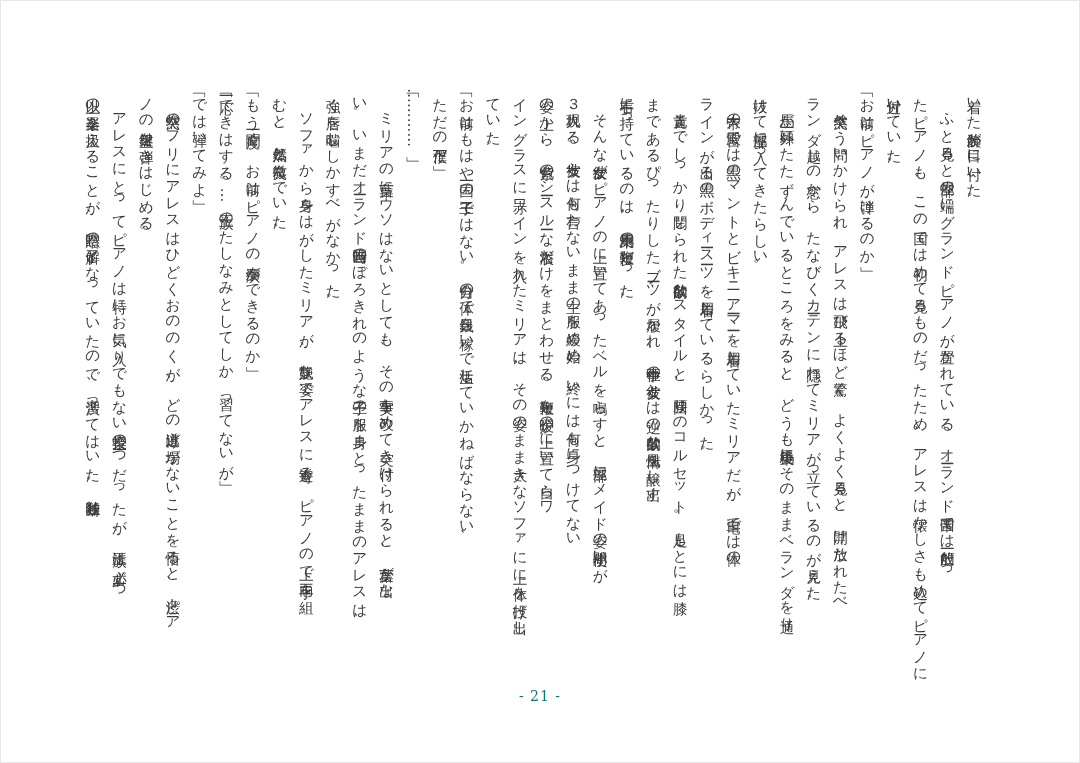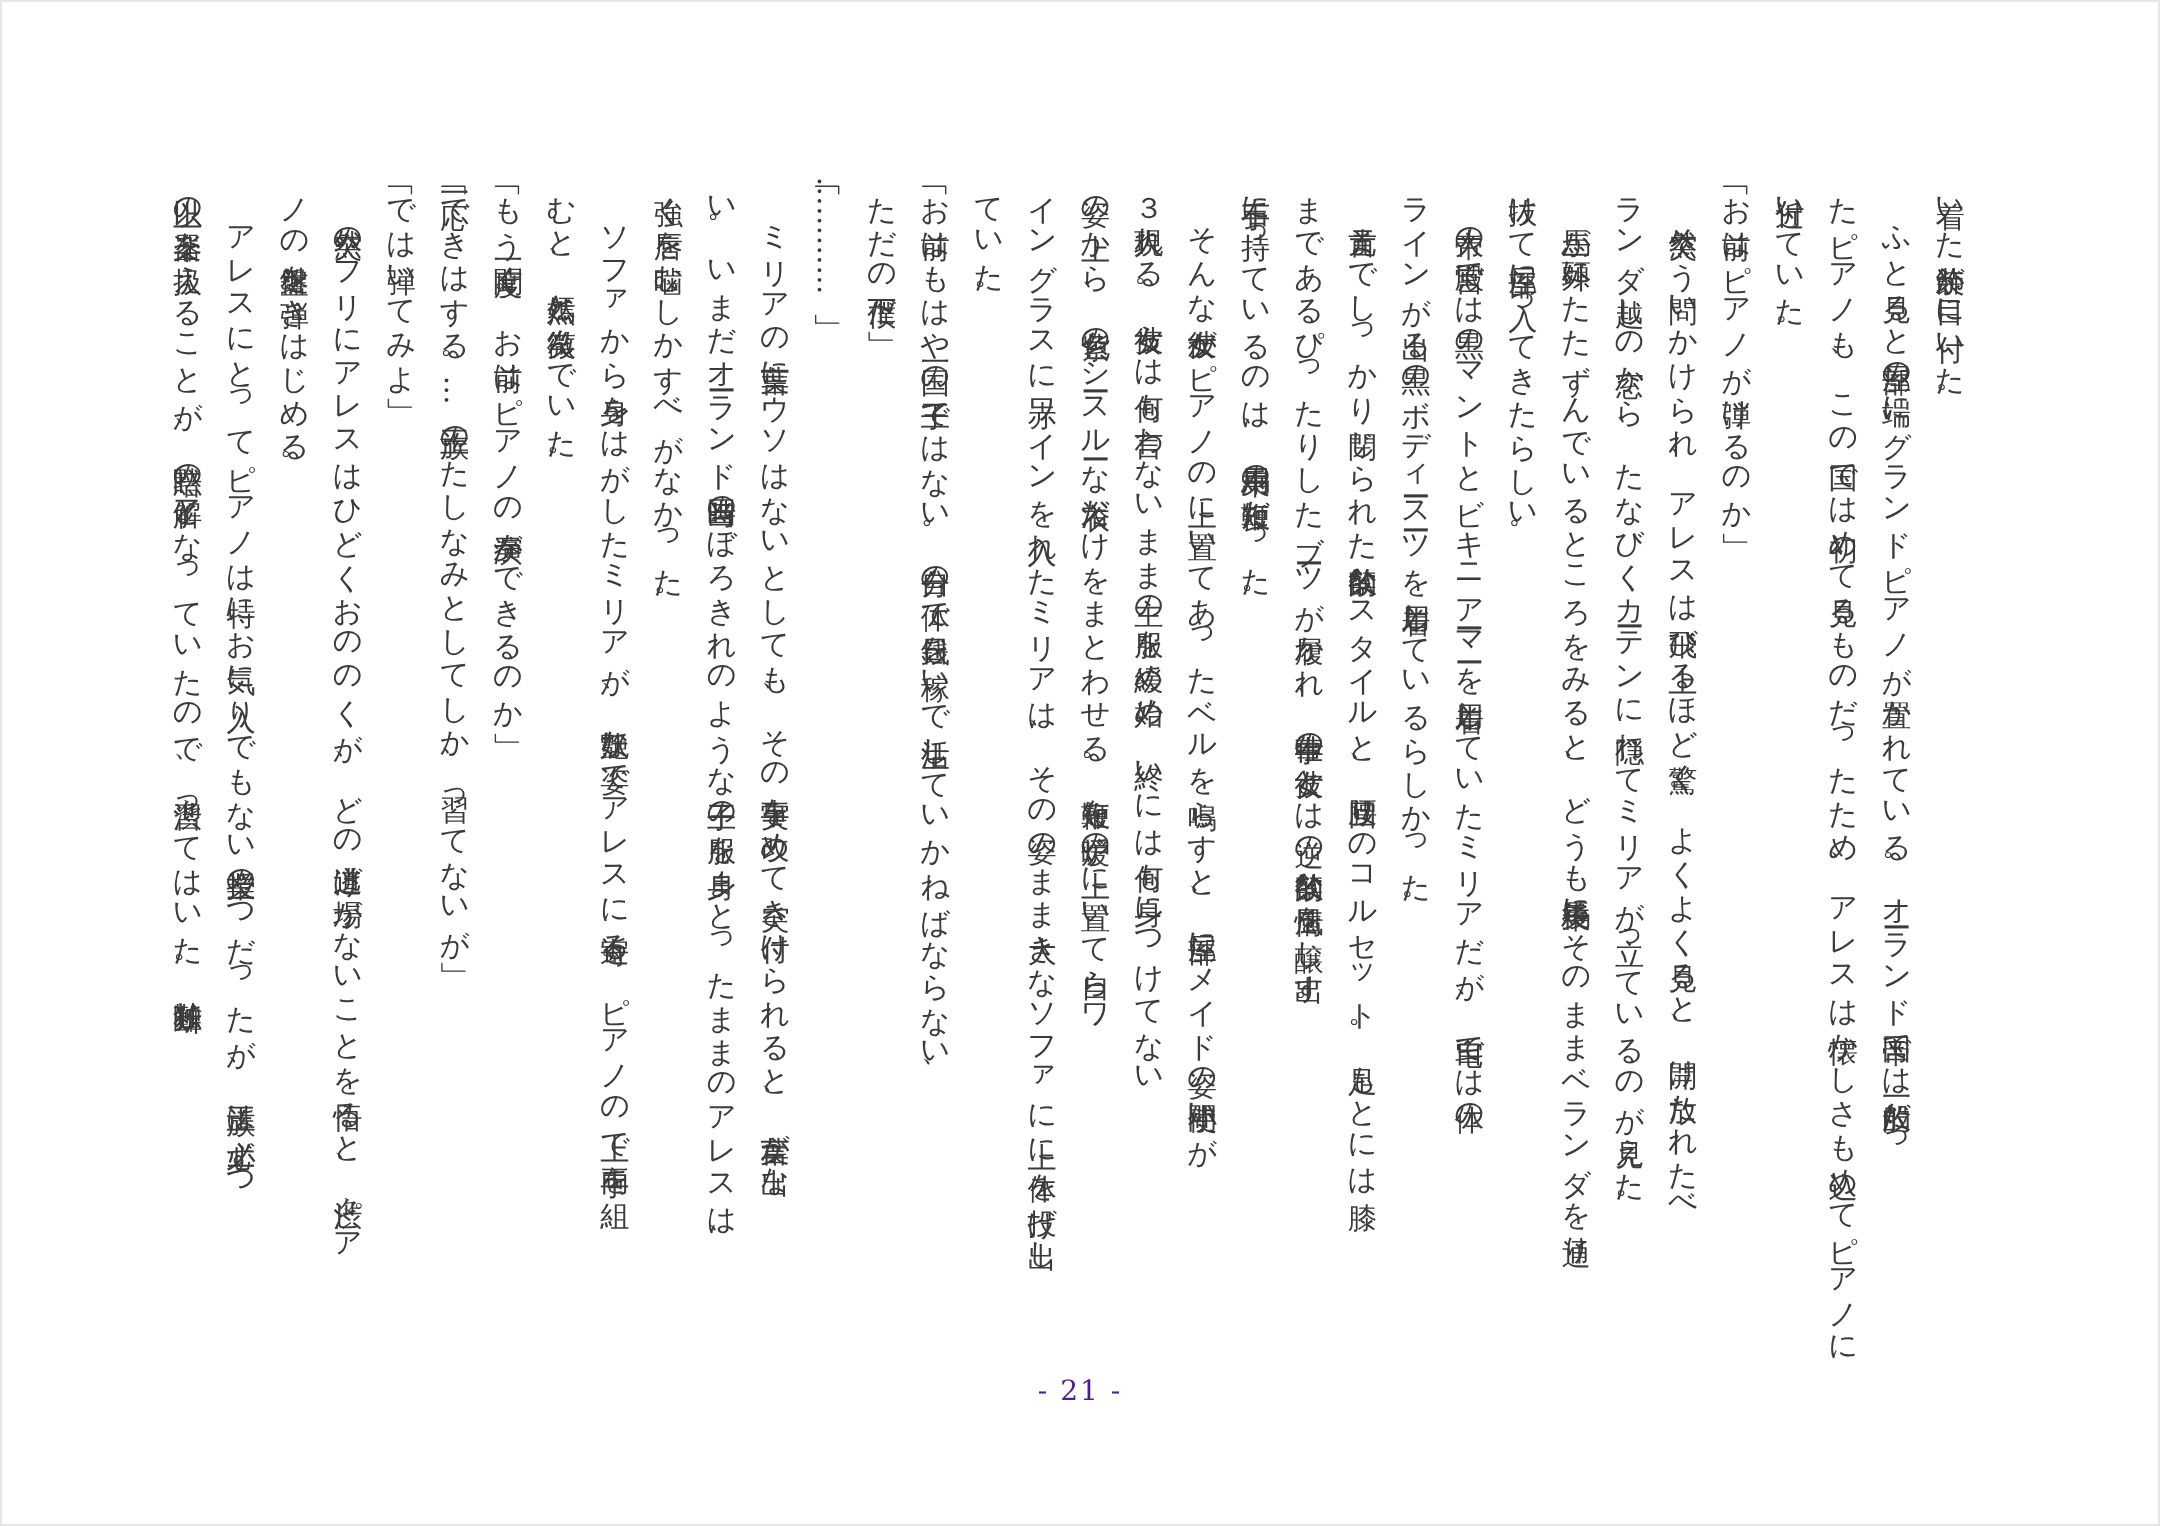--- a/index.html
+++ b/index.html
@@ -32,21 +32,21 @@
   }
   .line.indent{
     text-indent:1em;
   }
   .page-number{
     position:absolute;
     bottom:58px;
     left:50%;
     transform:translateX(-50%);
     font-size:14px;
-    color:#4c1d95;
+    color:#0f766e;
     letter-spacing:1px;
   }
 </style>
 </head>
 <body>
 
 <div class="page">
   <div class="text-block" id="text-block">
       <div class="line">着いた装飾が目に付いた。</div>
       <div class="line indent">ふと見ると部屋の端にグランドピアノが置かれている。オーランド帝国では一般的だっ</div>

